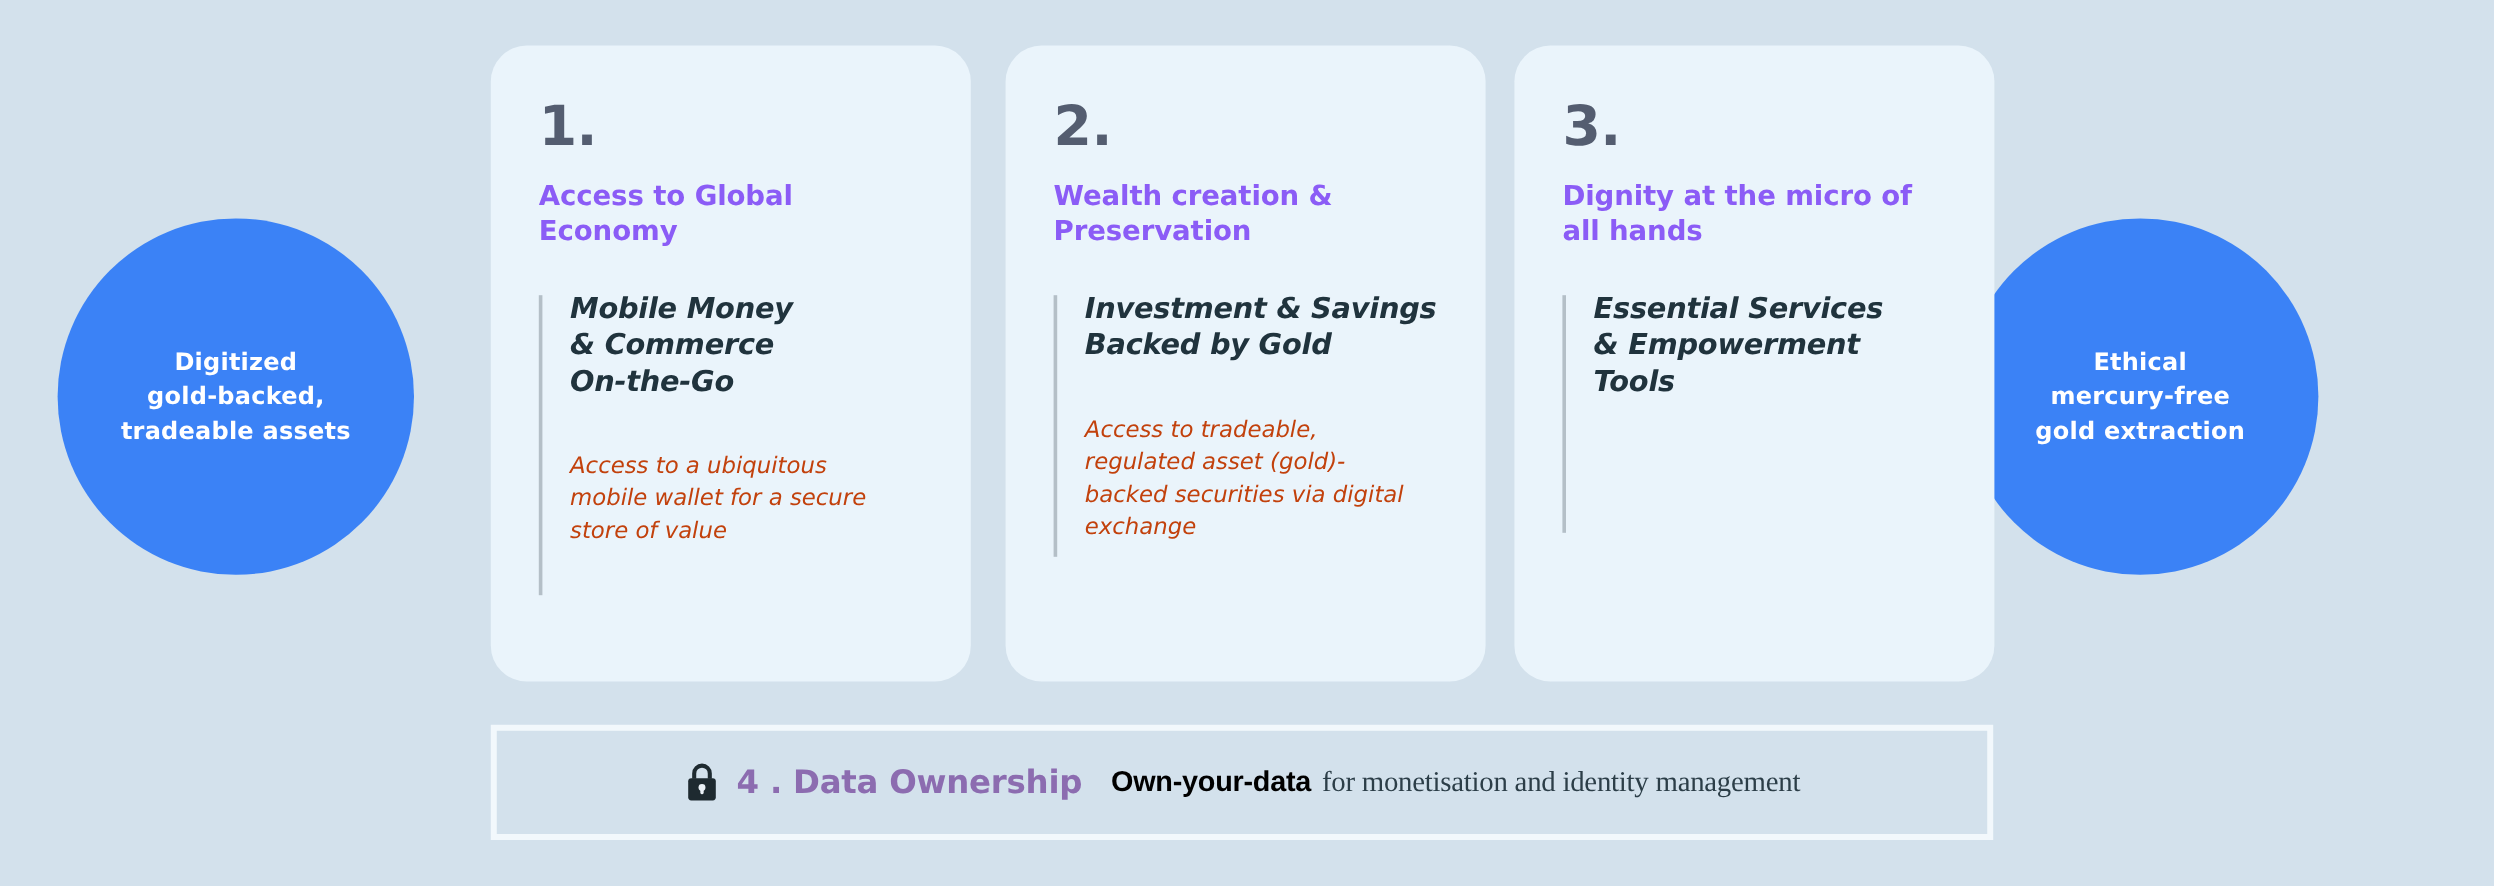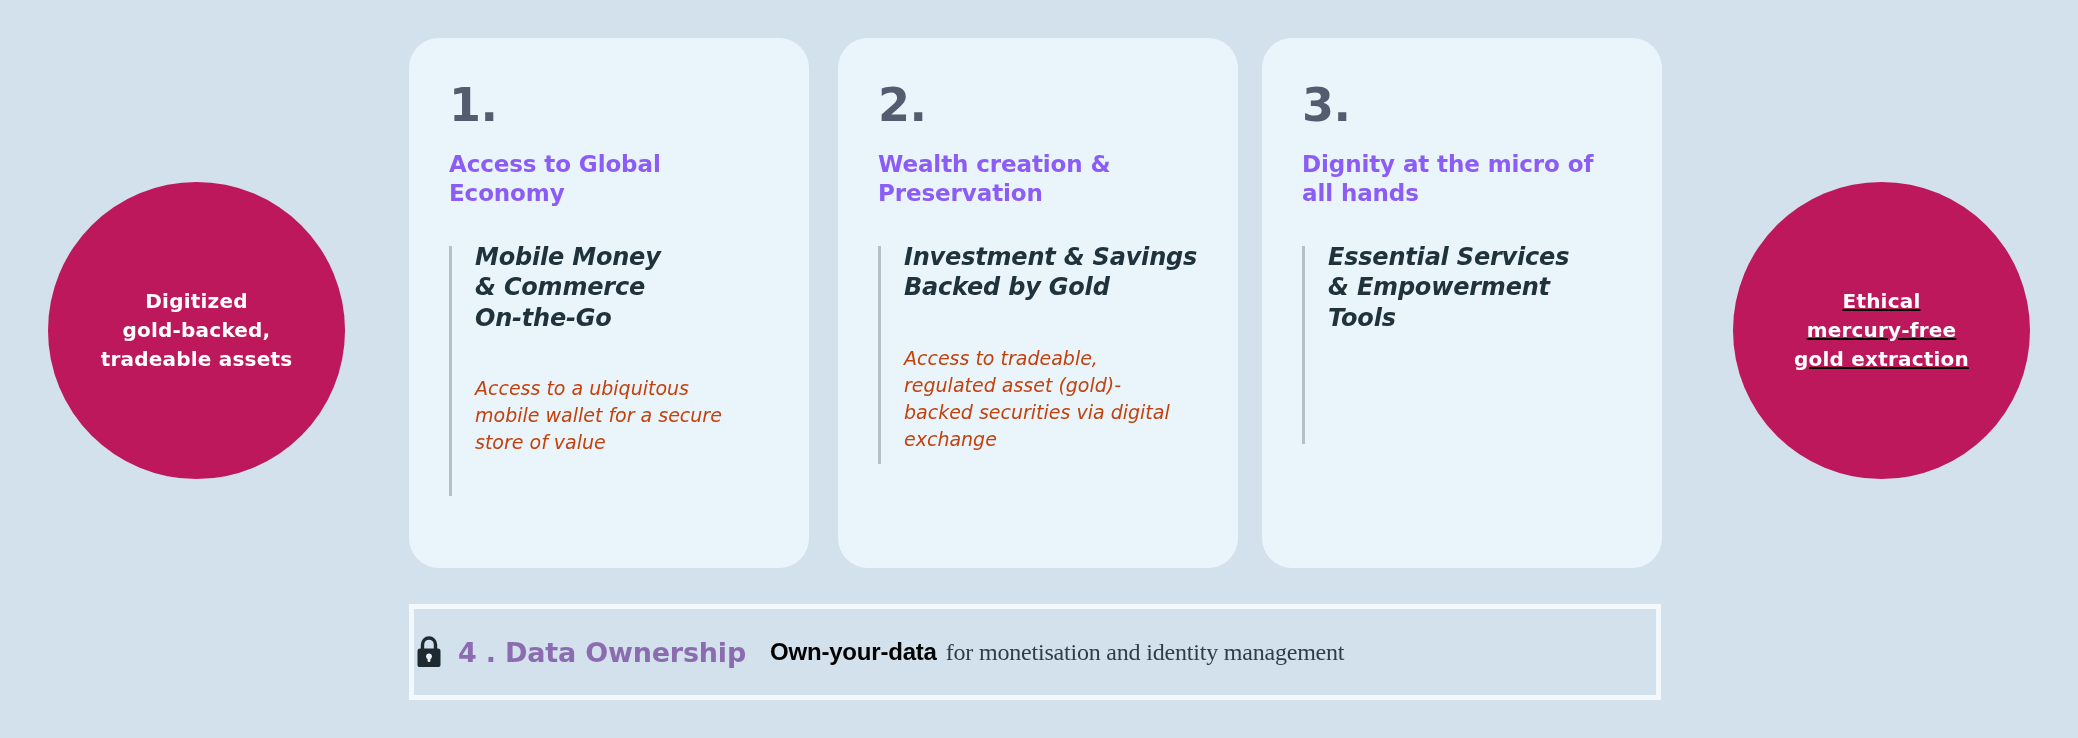--- a/index.html
+++ b/index.html
@@ -17,21 +17,21 @@
   .canvas {
     position: relative;
     width: 2078px;
     height: 738px;
   }
 
   
   .circle {
     position: absolute;
     border-radius: 50%;
-    background: #be185d;
+    background: #3b82f6;
     display: flex;
     align-items: center;
     justify-content: center;
     text-align: center;
   }
   .circle-text {
     color: #ffffff;
     font-weight: bold;
     font-size: 20px;
     line-height: 1.44;
@@ -39,25 +39,24 @@
     font-family: "DejaVu Sans", sans-serif;
     white-space: pre-line;
   }
   #circle-left {
     left: 48px;
     top: 182px;
     width: 297px;
     height: 297px;
   }
   #circle-right {
-    left: 1733px;
+    left: 1635px;
     top: 182px;
     width: 297px;
     height: 297px;
-    text-decoration: underline;
   }
 
   
   .card {
     position: absolute;
     top: 38px;
     width: 400px;
     height: 530px;
     background: #eaf4fb;
     border-radius: 30px;
@@ -129,21 +128,21 @@
     position: absolute;
     left: 409px;
     top: 604px;
     width: 1252px;
     height: 96px;
     box-sizing: border-box;
     border: 5px solid #f2f8fc;
     background: transparent;
     display: flex;
     align-items: center;
-    justify-content: flex-start;
+    justify-content: center;
   }
   .bottom-inner {
     display: flex;
     align-items: center;
     gap: 0;
     white-space: nowrap;
   }
   .lock-icon {
     display: inline-block;
     width: 30px;

